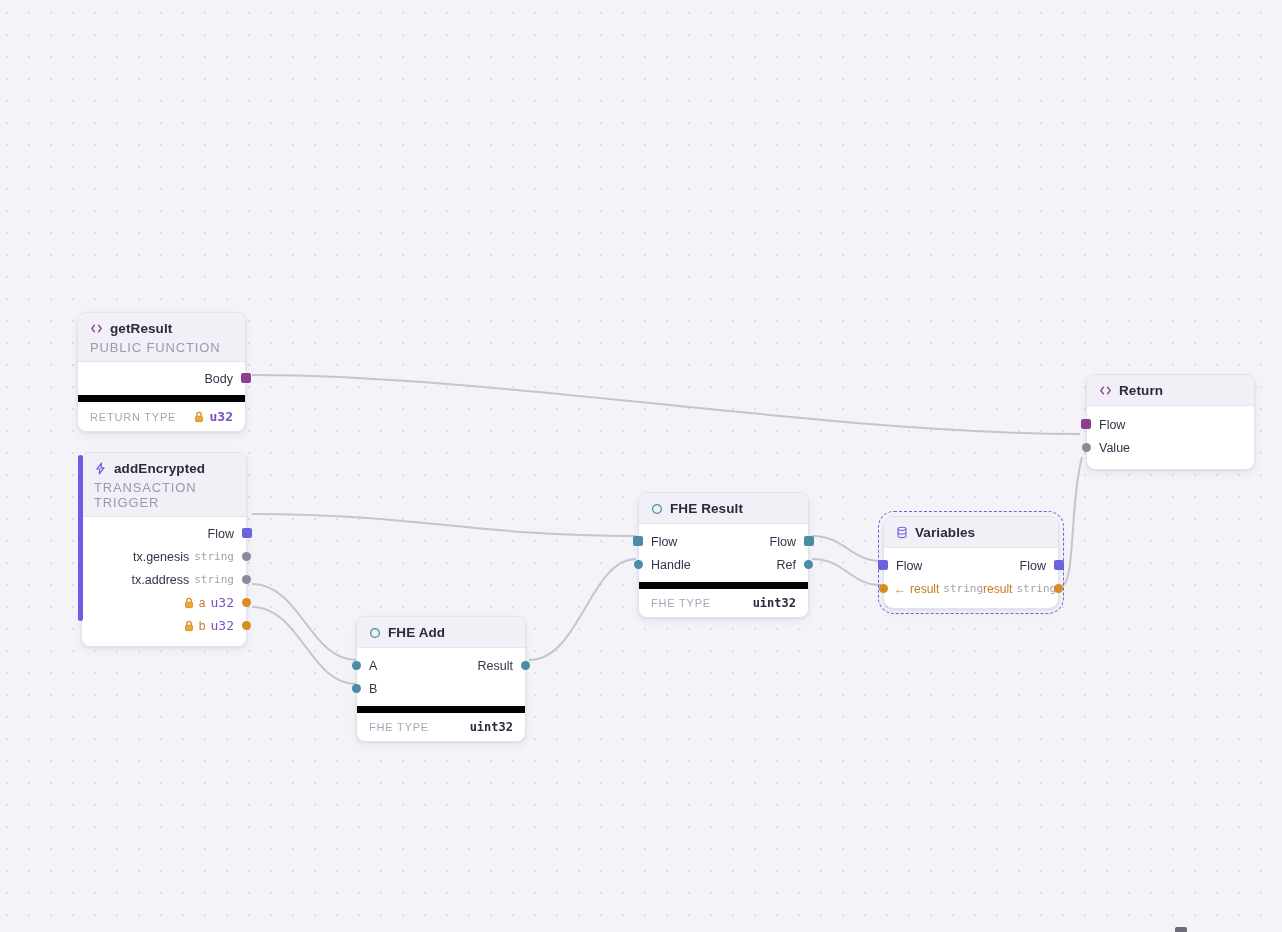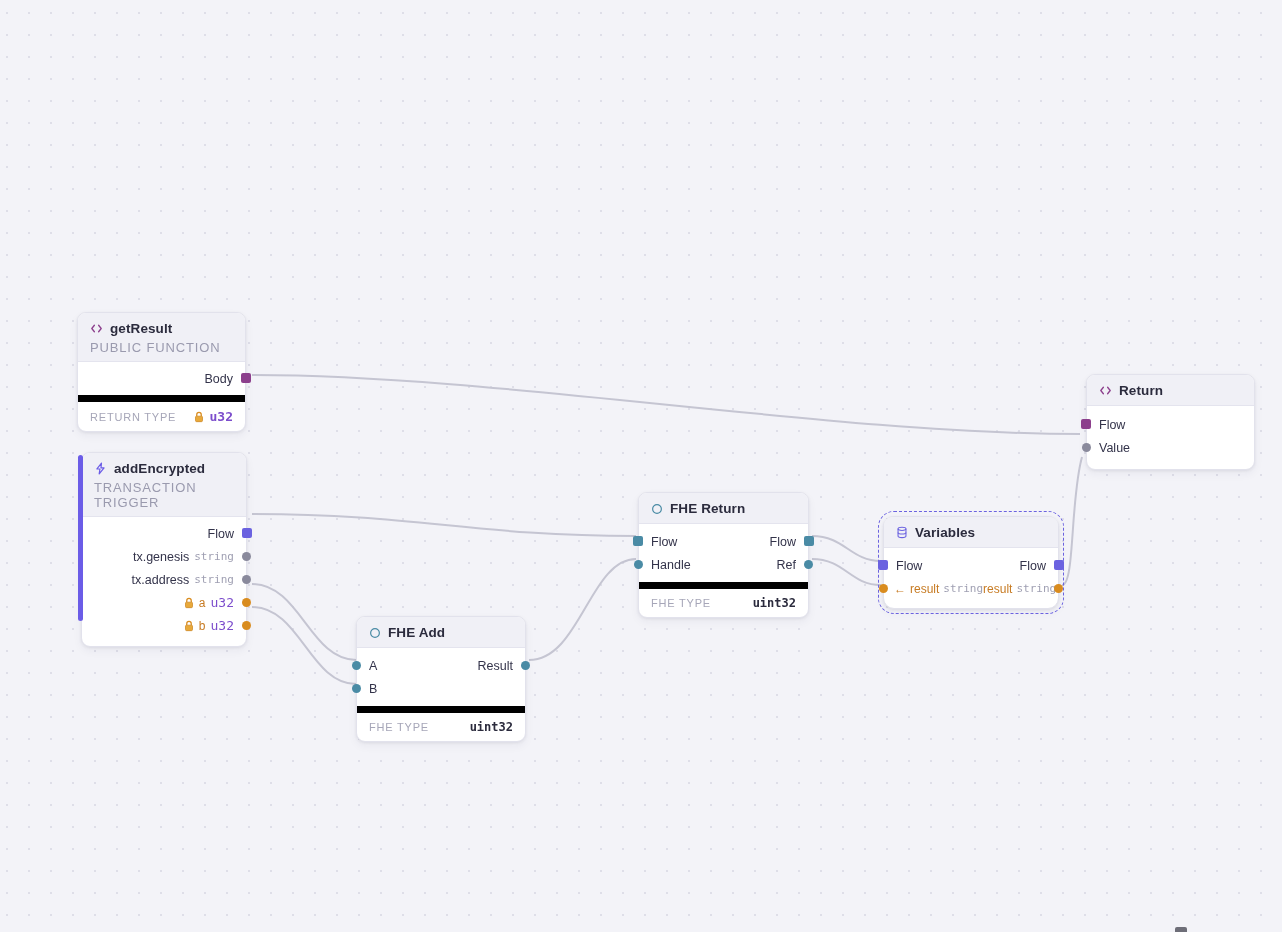--- a/index.html
+++ b/index.html
@@ -297,21 +297,21 @@
   </div>
 
   <div class="node" style="left:638px; top:492px; width:171px;">
     <div class="node-head">
       <div class="head-row">
         <span>
           <svg class="icon-svg" width="12" height="12" viewBox="0 0 14 14">
             <circle cx="7" cy="7" r="5.1" fill="none" stroke="#4a8ba5" stroke-width="1.4"></circle>
           </svg>
         </span>
-        <span class="node-title">FHE Return</span>
+        <span class="node-title">FHE Result</span>
       </div>
     </div>
     <div class="node-body" style="padding:6px 0 6px 0;">
       <div class="prow">
         <span class="port sq p-teal" style="left:-6px; top:6px;"></span>
         <span class="left">Flow</span>
         <span class="right">Flow</span>
         <span class="port sq p-teal" style="right:-6px; top:6px;"></span>
       </div>
       <div class="prow">

